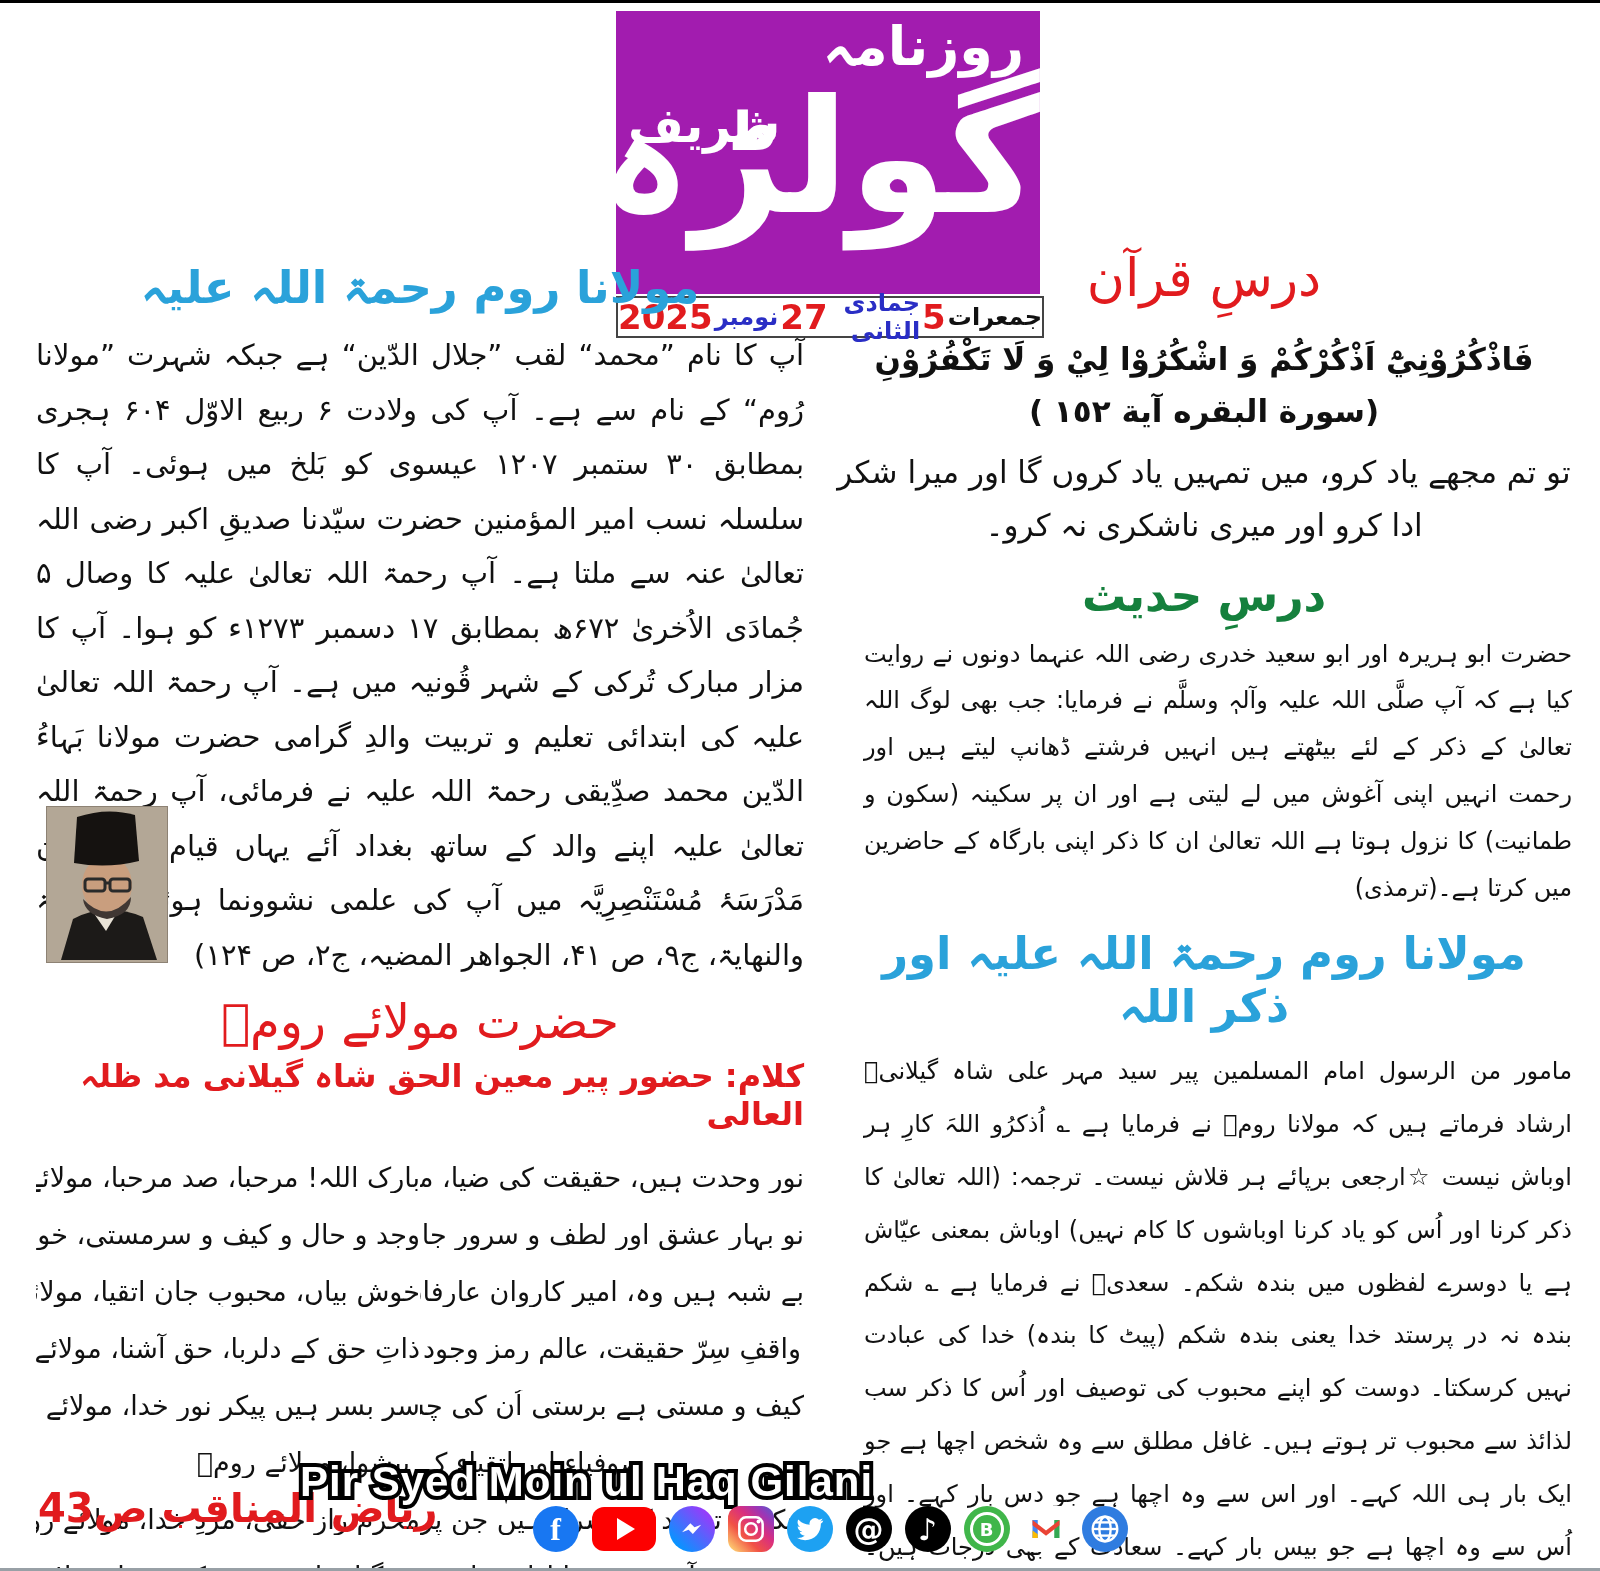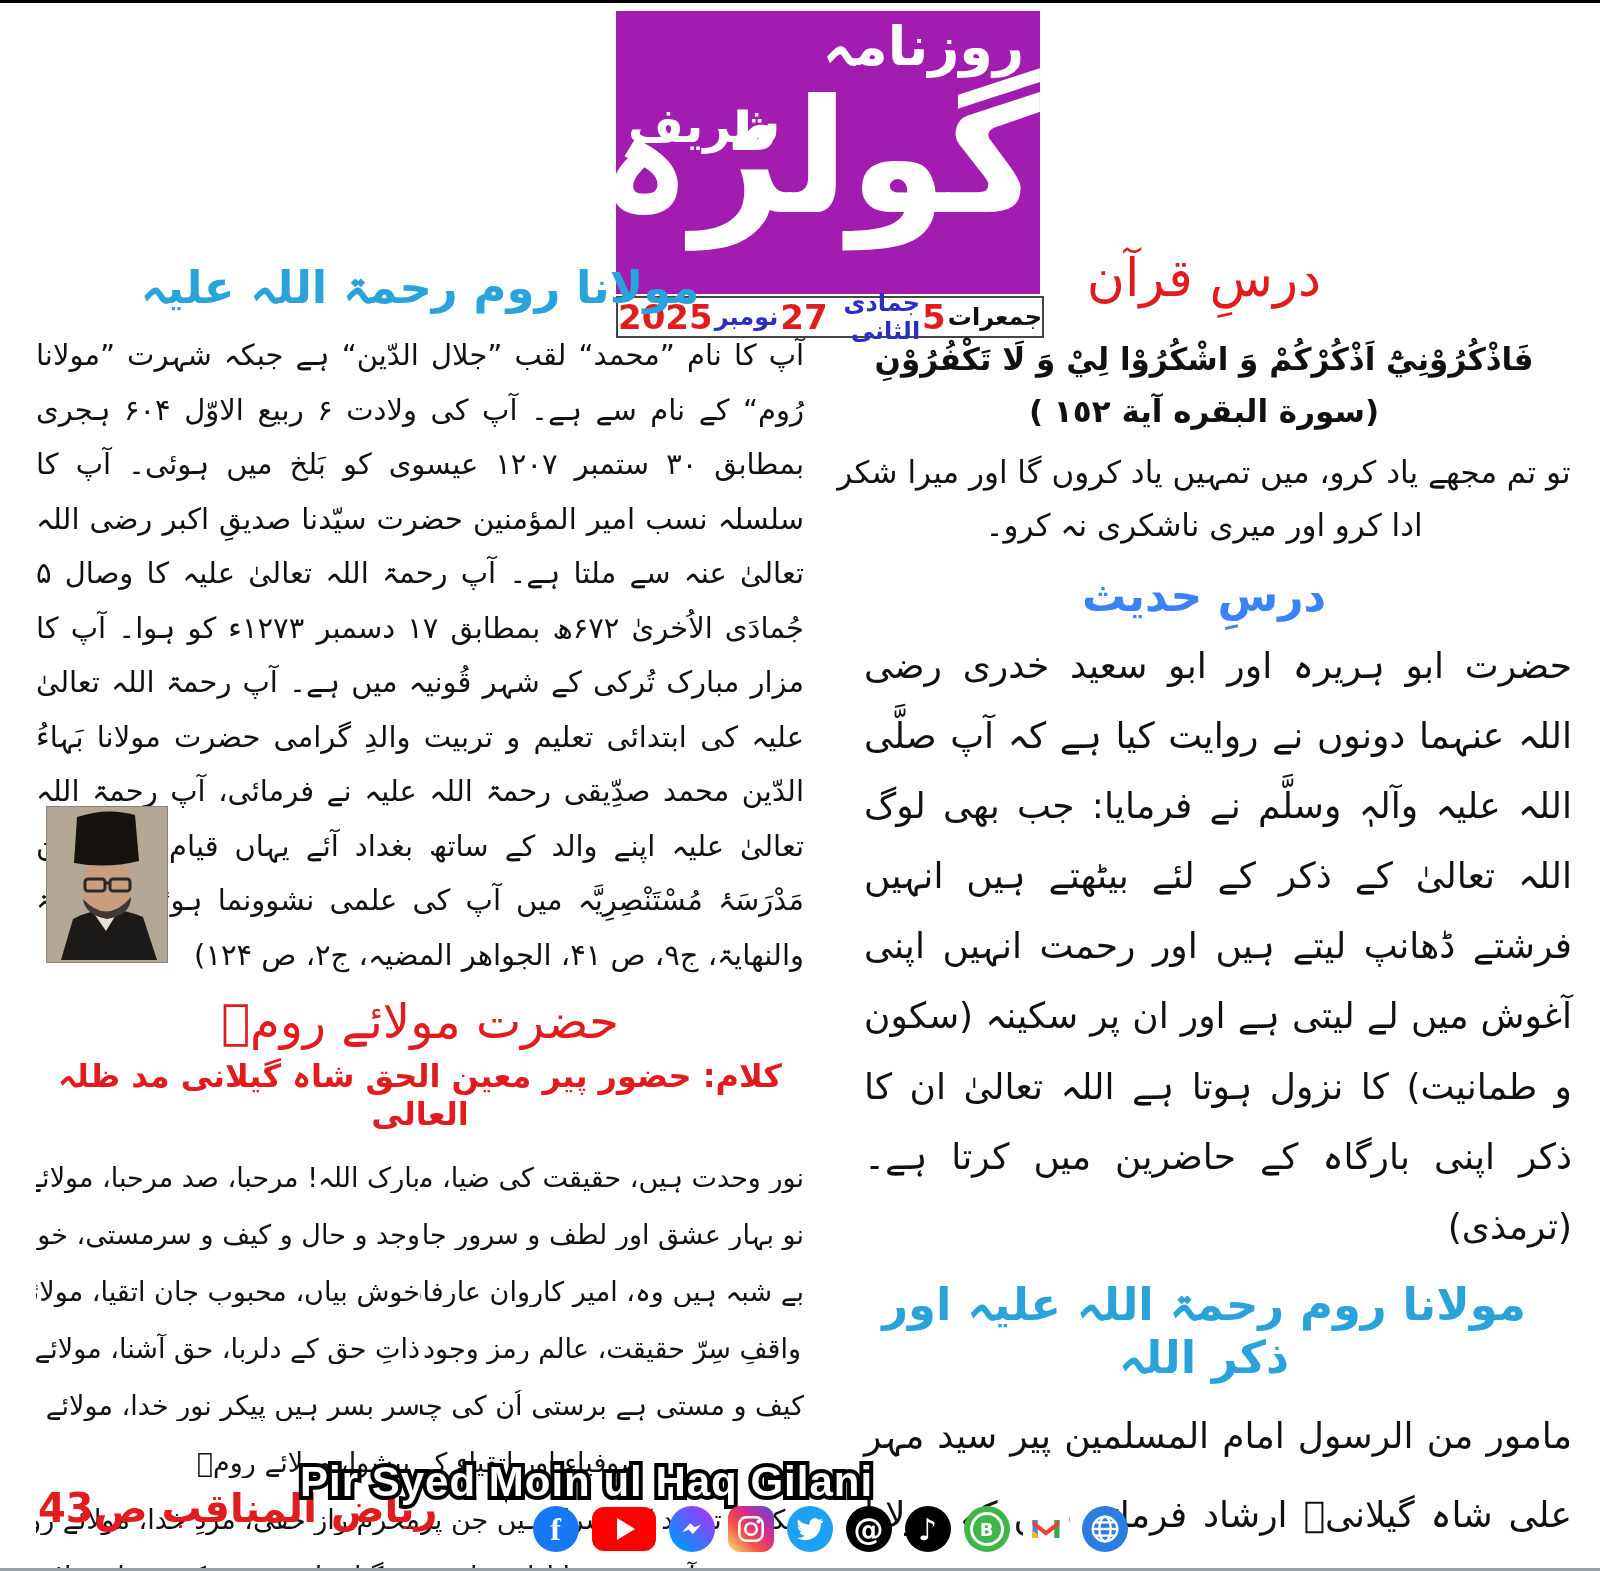--- a/index.html
+++ b/index.html
@@ -11,30 +11,30 @@
   #mast-type{position:absolute;right:16px;top:4px;font-size:54px;font-weight:bold;}
   #mast-suffix{position:absolute;left:12px;top:86px;font-size:48px;font-weight:bold;}
   #mast-title{position:absolute;left:0;right:0;top:52px;text-align:center;font-size:158px;font-weight:bold;line-height:1.2;}
   #date-strip{position:absolute;left:616px;top:293px;width:424px;height:38px;background:#fff;border:2px solid #444;
               display:flex;justify-content:center;align-items:center;direction:rtl;font-weight:bold;font-size:24px;gap:2px;}
   .d-red{color:#e11b1e;font-size:34px;} .d-blue{color:#2a2ec5;} .d-black{color:#111;}
   
   #right-col{position:absolute;left:836px;top:246px;width:736px;direction:rtl;}
   #left-col{position:absolute;left:36px;top:258px;width:768px;direction:rtl;}
   .h-red{color:#e11b1e;font-size:52px;font-weight:normal;text-align:center;line-height:1.15;}
-  .h-royal{color:#3b82f6;font-size:44px;font-weight:bold;text-align:center;margin-top:18px;}
+  .h-royal{color:#15803d;font-size:44px;font-weight:bold;text-align:center;margin-top:18px;}
   .h-sky{color:#2aa2da;font-size:45px;font-weight:bold;text-align:center;}
   .verse{margin-top:24px;font-size:31px;font-weight:bold;text-align:center;line-height:1.7;}
   .translation{margin-top:8px;font-size:31px;text-align:center;line-height:1.7;}
-  .body-text{font-size:36px;line-height:1.95;text-align:justify;margin-left:28px;}
+  .body-text{font-size:24px;line-height:1.95;text-align:justify;margin-left:28px;}
   #hadith-body{margin-top:10px;}
   #zikr-body{margin-top:12px;line-height:2.2;}
   #bio-body{margin-top:14px;font-size:29px;line-height:1.88;text-align:justify;}
   #poem-heading{font-size:48px;margin-top:12px;}
-  #kalam-line{color:#e11b1e;font-size:32px;font-weight:bold;text-align:center;margin-top:8px;}
+  #kalam-line{color:#e11b1e;font-size:32px;font-weight:bold;text-align:right;margin-top:8px;}
   
   #poem-rows{direction:ltr;margin-top:16px;}
   .p-row{display:flex;height:57px;align-items:center;}
   .hemi{flex:1;text-align:center;direction:rtl;font-size:27px;white-space:nowrap;overflow:hidden;}
   
   #portrait{position:absolute;left:46px;top:803px;width:120px;height:155px;background:#b3a796;border:1px solid #8d8274;}
   
   #poem-reference{position:absolute;left:38px;top:1482px;font-size:40px;font-weight:bold;color:#e11b1e;direction:rtl;}
   #author-name{position:absolute;left:300px;top:1455px;width:780px;text-align:left;font-size:42px;font-weight:bold;
                color:#fff;-webkit-text-stroke:8px #000;paint-order:stroke fill;letter-spacing:1px;

